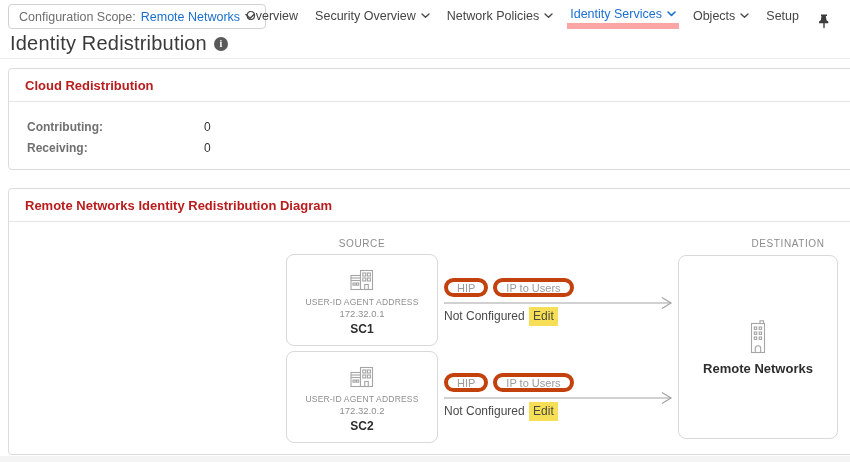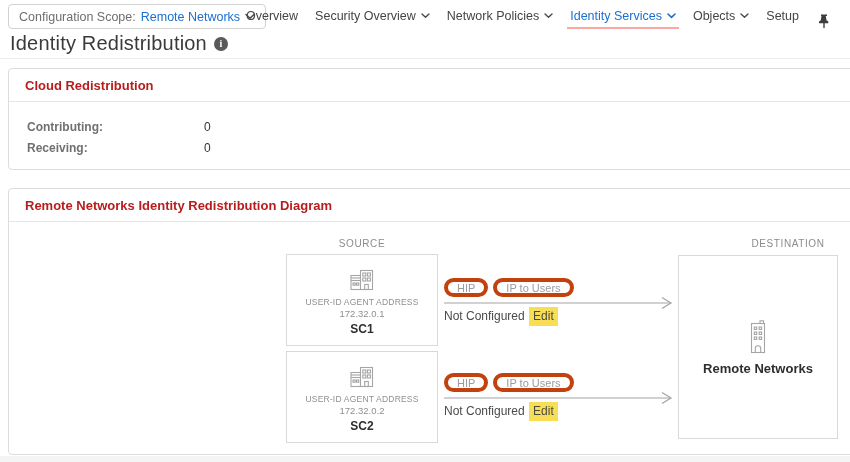--- a/index.html
+++ b/index.html
@@ -19,21 +19,21 @@
   .scope-value { color: #1a6fd0; font-size: 12.5px; }
   .chev { display: inline-block; }
   .topnav {
     position: absolute; left: 246px; top: 3px; height: 26px;
     display: flex; align-items: flex-end; gap: 17px;
   }
   .nav-item {
     display: flex; align-items: center; gap: 5px; height: 26px;
     color: #454545; font-size: 12.5px; cursor: pointer; white-space: nowrap;
   }
-  .nav-item.active { color: #1a6fd0; border-bottom: 2px solid #fca5a5; padding: 2px 3px 0; margin: 0 -3px; }
+  .nav-item.active { color: #1a6fd0; border-bottom: 6px solid #fca5a5; padding: 2px 3px 0; margin: 0 -3px; }
   .pin-btn { display: flex; align-items: center; margin-left: 2px; cursor: pointer; }
   
   .title-row { position: absolute; left: 10px; top: 32px; display: flex; align-items: center; gap: 7px; }
   .page-title { font-size: 20px; font-weight: 400; color: #3a3a3a; letter-spacing: .2px; }
   .info-icon {
     width: 14px; height: 14px; border-radius: 50%; background: #595959; color: #fff;
     font-size: 10px; font-weight: bold; line-height: 14px; text-align: center;
     font-family: "Liberation Serif", serif; cursor: pointer;
   }
   .page-divider { position: absolute; left: 0; top: 58px; width: 850px; height: 1px; background: #ececec; }
@@ -54,21 +54,21 @@
   .stat-label { width: 177px; color: #707070; font-weight: bold; font-size: 12px; }
   .stat-value { color: #333; font-size: 12px; }
   
   .col-label {
     position: absolute; top: 49px; font-size: 10px; letter-spacing: .6px;
     color: #8c8c8c; text-align: center;
   }
   .src-label { left: 277px; width: 152px; }
   .dst-label { left: 699px; width: 160px; }
   .node-box {
-    position: absolute; border: 1px solid #d9d9d9; border-radius: 0; background: #fff;
+    position: absolute; border: 1px solid #d9d9d9; border-radius: 8px; background: #fff;
     display: flex; flex-direction: column; align-items: center; justify-content: center;
     text-align: center;
   }
   .src-box { left: 277px; width: 152px; height: 92px; padding-top: 2px; }
   .src-box-1 { top: 65px; }
   .src-box-2 { top: 162px; }
   .dst-box { left: 669px; top: 66px; width: 160px; height: 184px; }
   .agent-label { margin-top: 3px; font-size: 8.5px; color: #8f8f8f; letter-spacing: .2px; }
   .agent-addr { font-size: 9.5px; color: #8f8f8f; margin-top: 1px; }
   .node-name { font-size: 12px; font-weight: bold; color: #2e2e2e; margin-top: 3px; }

